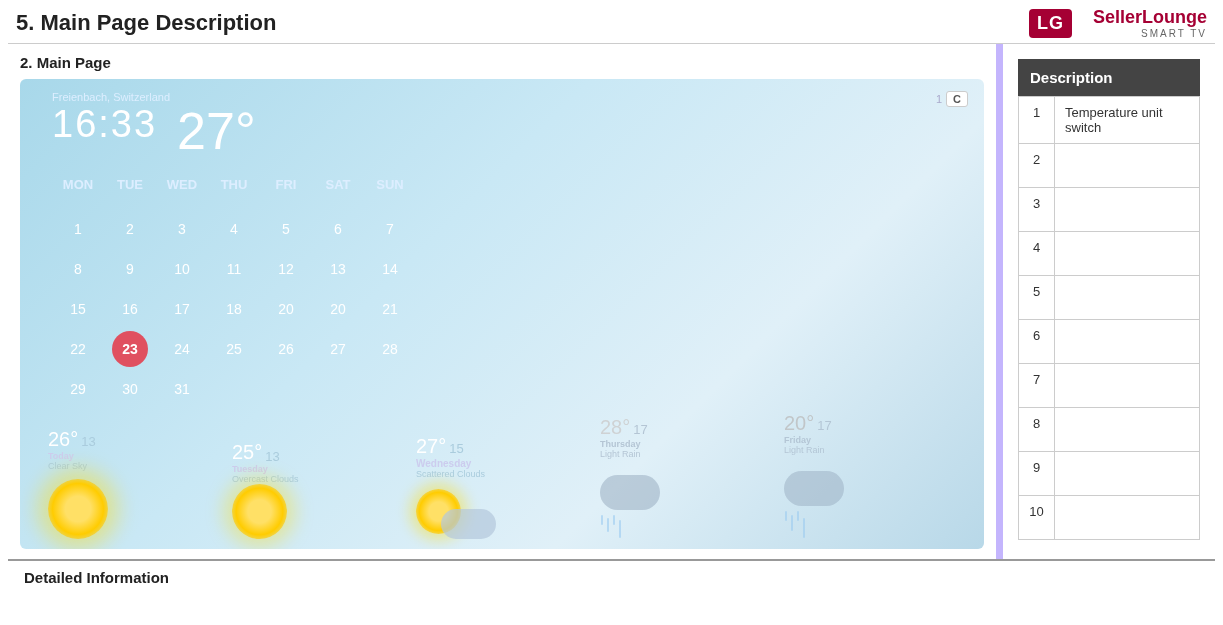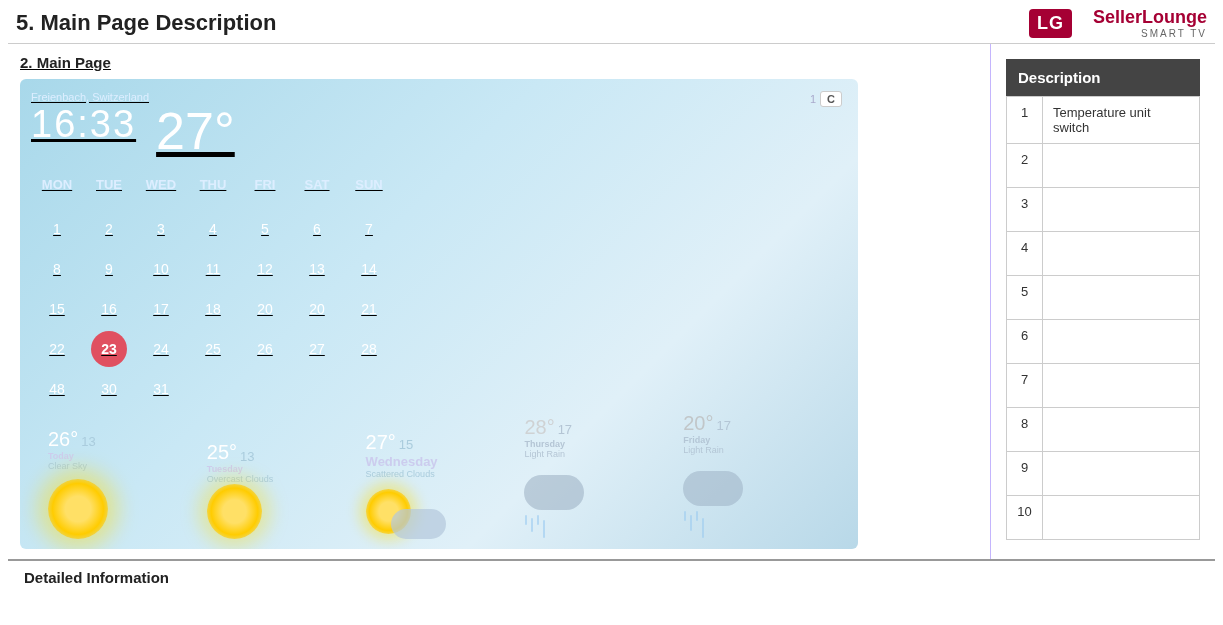--- a/index.html
+++ b/index.html
@@ -62,39 +62,38 @@
     .main-content {
       display: flex;
       border-top: 1px solid #ccc;
       margin: 0 8px;
     }
 
     
     .left-panel {
       flex: 1;
       padding: 10px 12px;
-      border-right: 1px solid #c4b5fd;
-      text-decoration: underline;
+      border-right: 7px solid #c4b5fd;
     }
     .section-title {
       font-size: 15px;
       font-weight: bold;
       color: #222;
       margin-bottom: 8px;
     }
 
     
     .weather-widget {
-      width: 838px;
+      width: 964px;
       height: 470px;
       background: linear-gradient(135deg, #a8d8ea 0%, #c9e8f5 40%, #e0f0f8 70%, #b8d8e8 100%);
       border-radius: 6px;
       position: relative;
       overflow: hidden;
-      padding: 12px 11px;
+      padding: 12px 32px;
     }
 
     .location-text {
       font-size: 11px;
       color: #ddeeff;
       margin-bottom: 2px;
     }
     .time-temp {
       display: flex;
       align-items: flex-start;
@@ -379,21 +378,21 @@
           <div class="cal-cell">21</div>
 
           <div class="cal-cell">22</div>
           <div class="cal-cell today">23</div>
           <div class="cal-cell">24</div>
           <div class="cal-cell">25</div>
           <div class="cal-cell">26</div>
           <div class="cal-cell">27</div>
           <div class="cal-cell">28</div>
 
-          <div class="cal-cell">48</div>
+          <div class="cal-cell">29</div>
           <div class="cal-cell">30</div>
           <div class="cal-cell">31</div>
           <div class="cal-cell"></div>
           <div class="cal-cell"></div>
           <div class="cal-cell"></div>
           <div class="cal-cell"></div>
         </div>
       </div>
 
       <div class="forecast-row">
@@ -416,21 +415,21 @@
           <div style="font-size:9px;color:#cce;font-weight:bold;">Tuesday</div>
           <div style="font-size:9px;color:#aaccdd;">Overcast Clouds</div>
           <div class="sun-icon-small"></div>
         </div>
 
         <div class="forecast-item">
           <div style="display:flex; align-items:baseline; gap:3px;">
             <span style="font-size:20px;color:#fff;font-weight:300;">27°</span>
             <span style="font-size:13px;color:#aaccdd;">15</span>
           </div>
-          <div style="font-size:13px;color:#cce;font-weight:bold;">Wednesday</div>
+          <div style="font-size:10px;color:#cce;font-weight:bold;">Wednesday</div>
           <div style="font-size:9px;color:#aaccdd;">Scattered Clouds</div>
           <div class="cloud-sun">
             <div class="sun-part"></div>
             <div class="cloud-part"></div>
           </div>
         </div>
 
         <div class="forecast-item" style="opacity:0.8;">
           <div style="display:flex; align-items:baseline; gap:3px;">
             <span style="font-size:20px;color:#ccc;font-weight:300;">28°</span>

